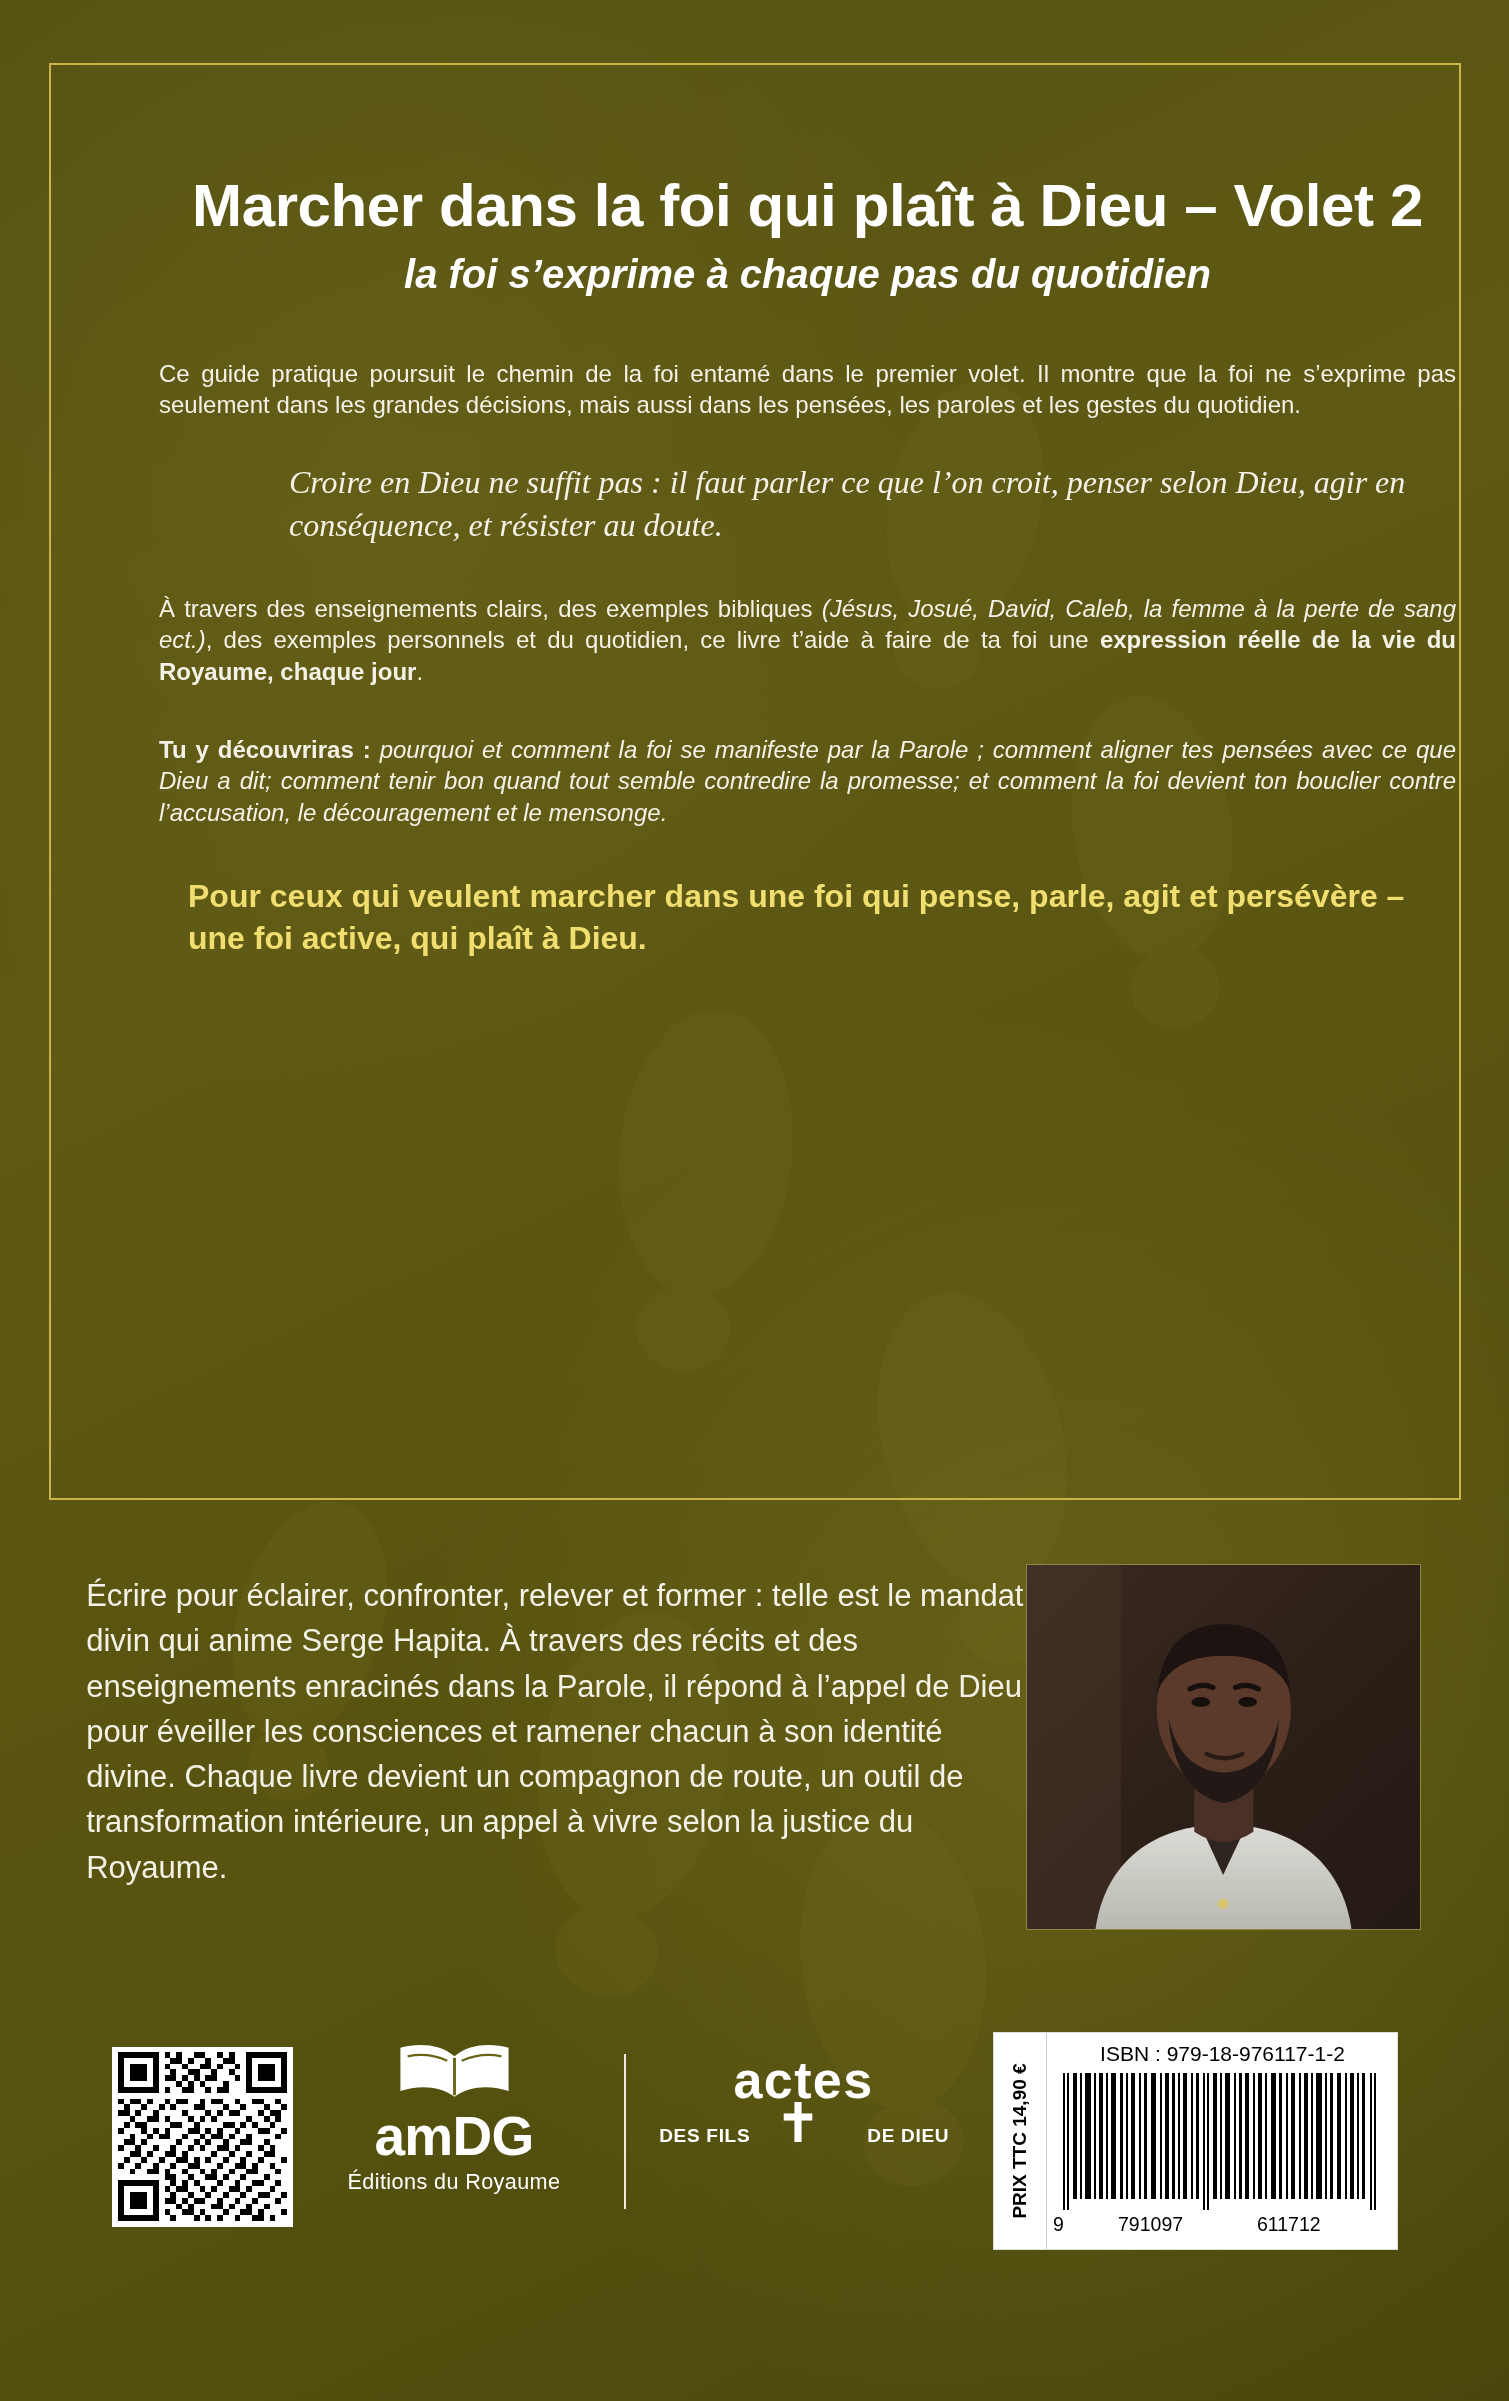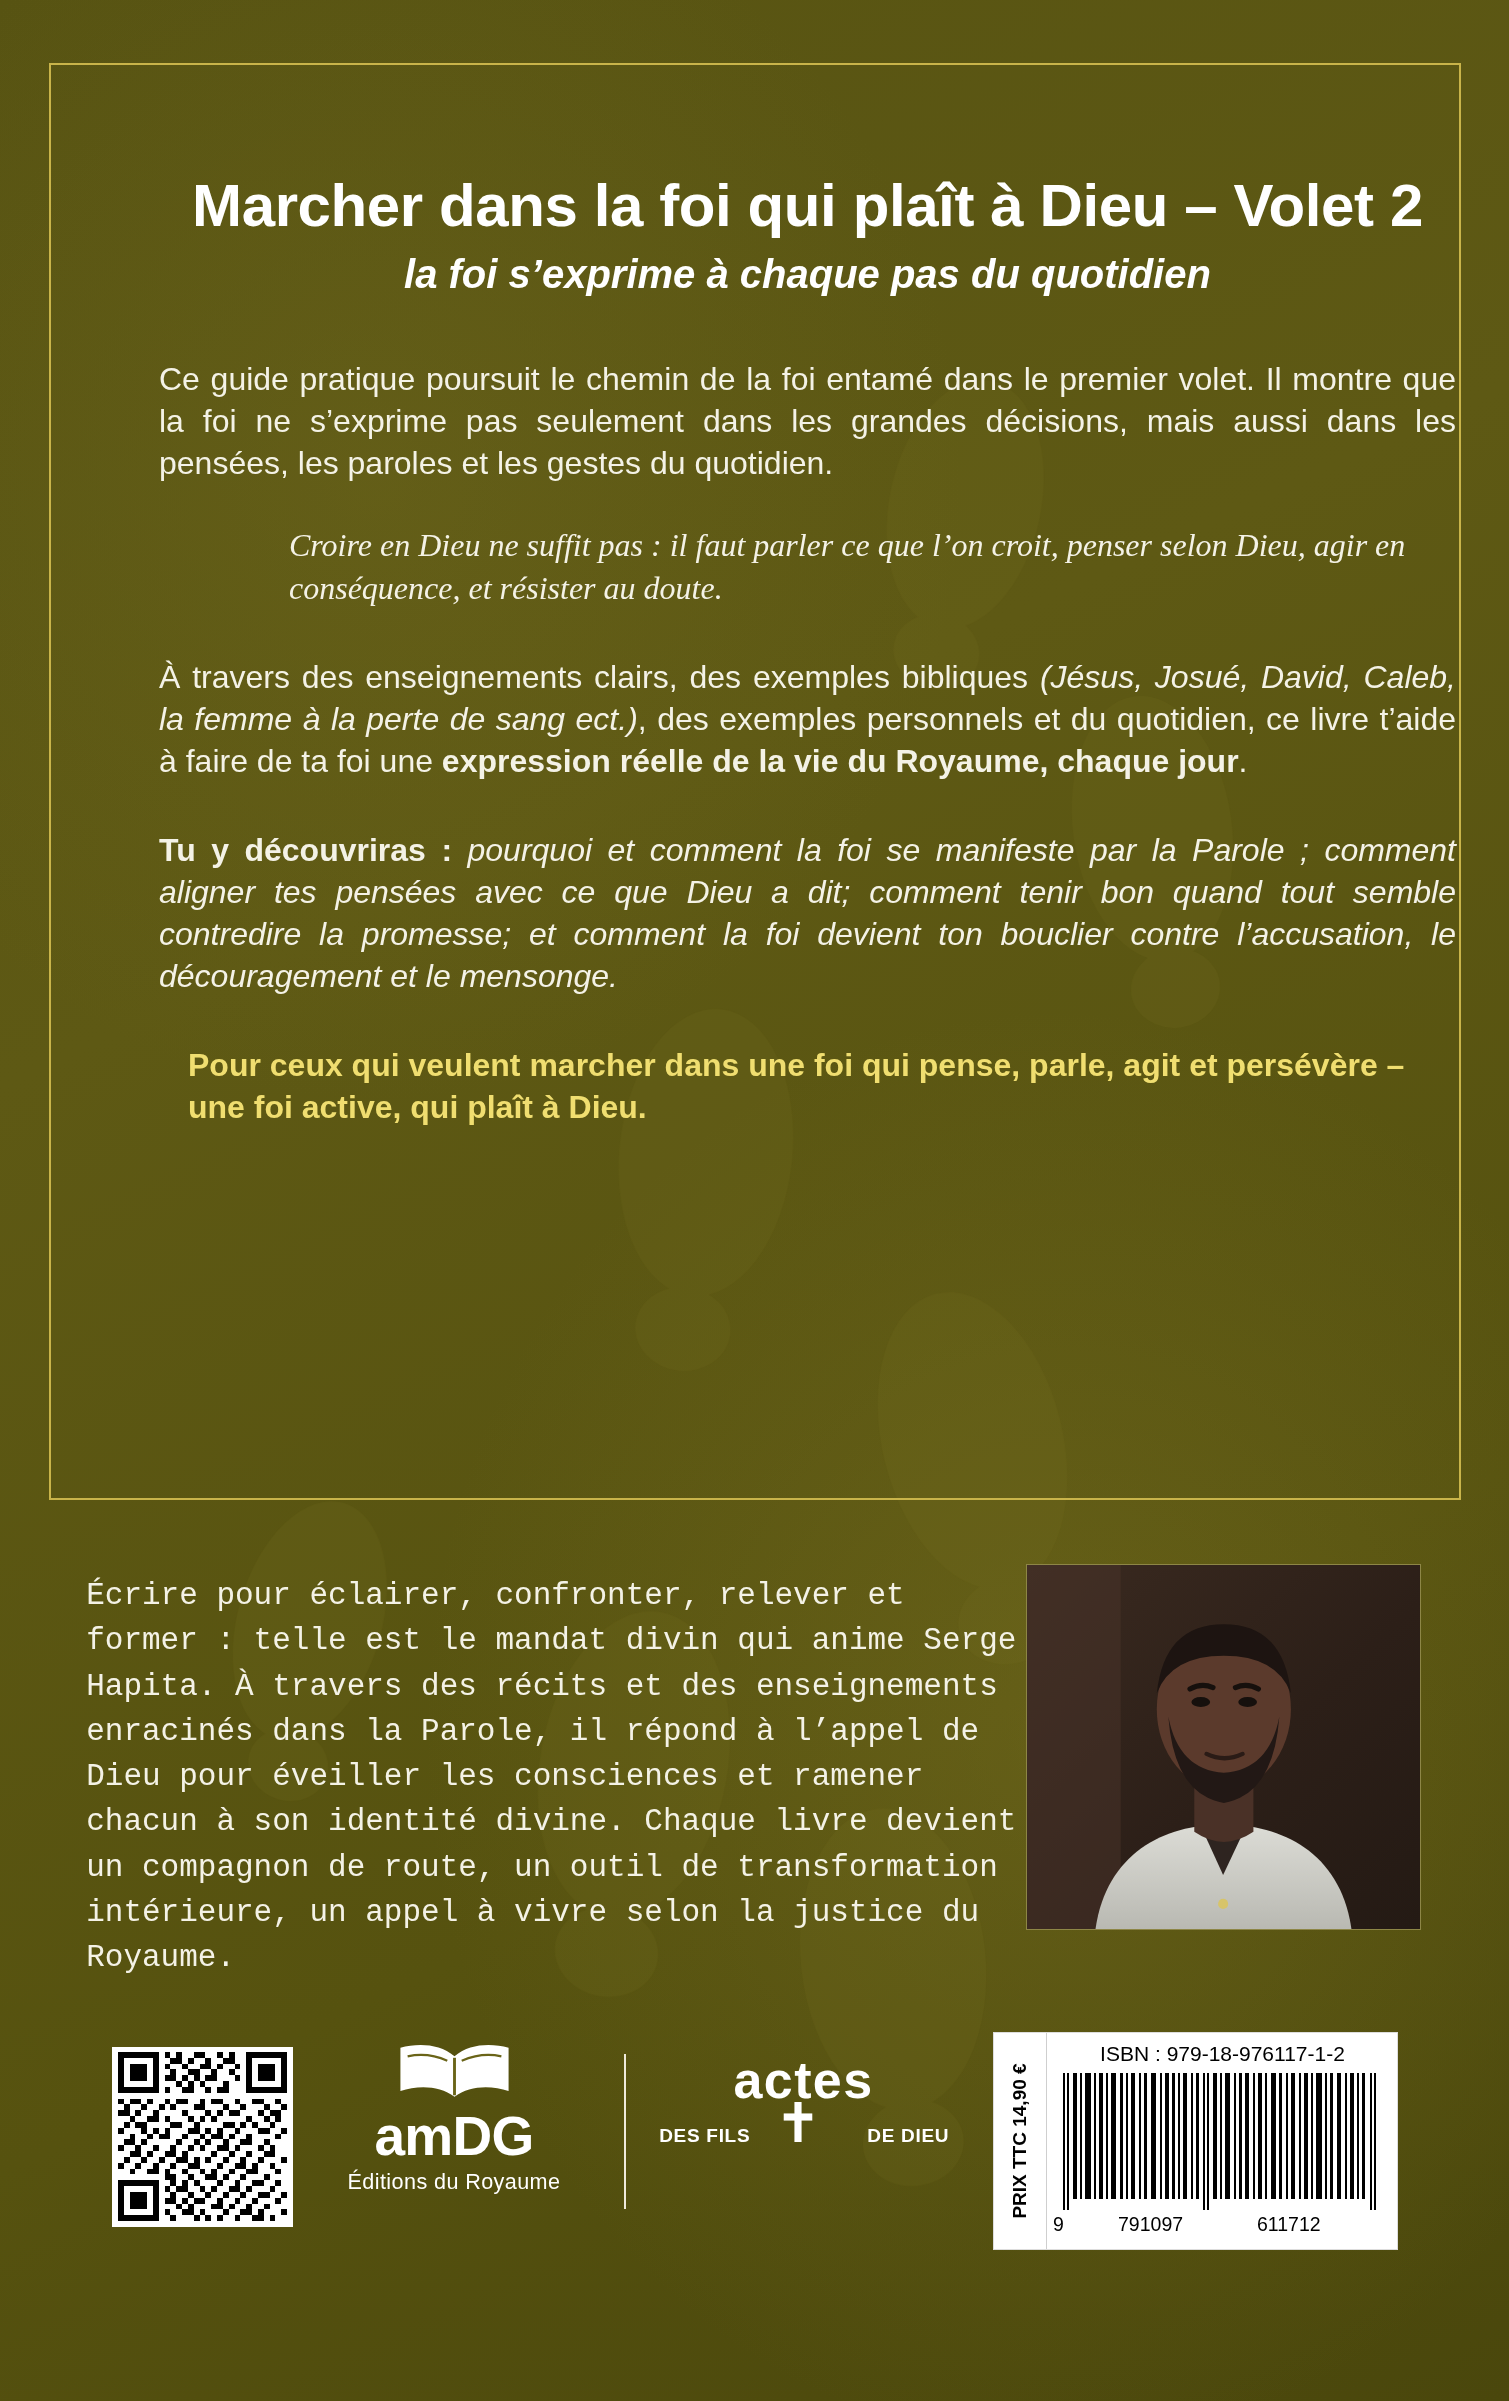--- a/index.html
+++ b/index.html
@@ -64,21 +64,21 @@
     font-size: 40px;
     font-weight: bold;
     font-style: italic;
     text-align: center;
     line-height: 1.15;
     margin: 11.5px 0 0 0;
   }
 
   .para {
     color: #f4f2e6;
-    font-size: 32px;
+    font-size: 24px;
     line-height: 1.32;
     text-align: justify;
     margin: 46px 0 0 0;
   }
   .para.first { margin-top: 61px; }
 
   .quote {
     color: #f4f2e6;
     font-family: "Liberation Serif", serif;
     font-style: italic;
@@ -103,21 +103,20 @@
     padding: 0 29px;
   }
 
   
   .author-block {
     position: absolute;
     left: 79px;
     top: 1542px;
     width: 1355px;
     height: 403px;
-    font-family: Liberation Mono, monospace;
   }
   .author-text {
     position: absolute;
     left: 7.2px;
     top: 0;
     width: 944px;
     color: #f4f2e6;
     font-size: 31px;
     line-height: 1.46;
     text-align: left;

